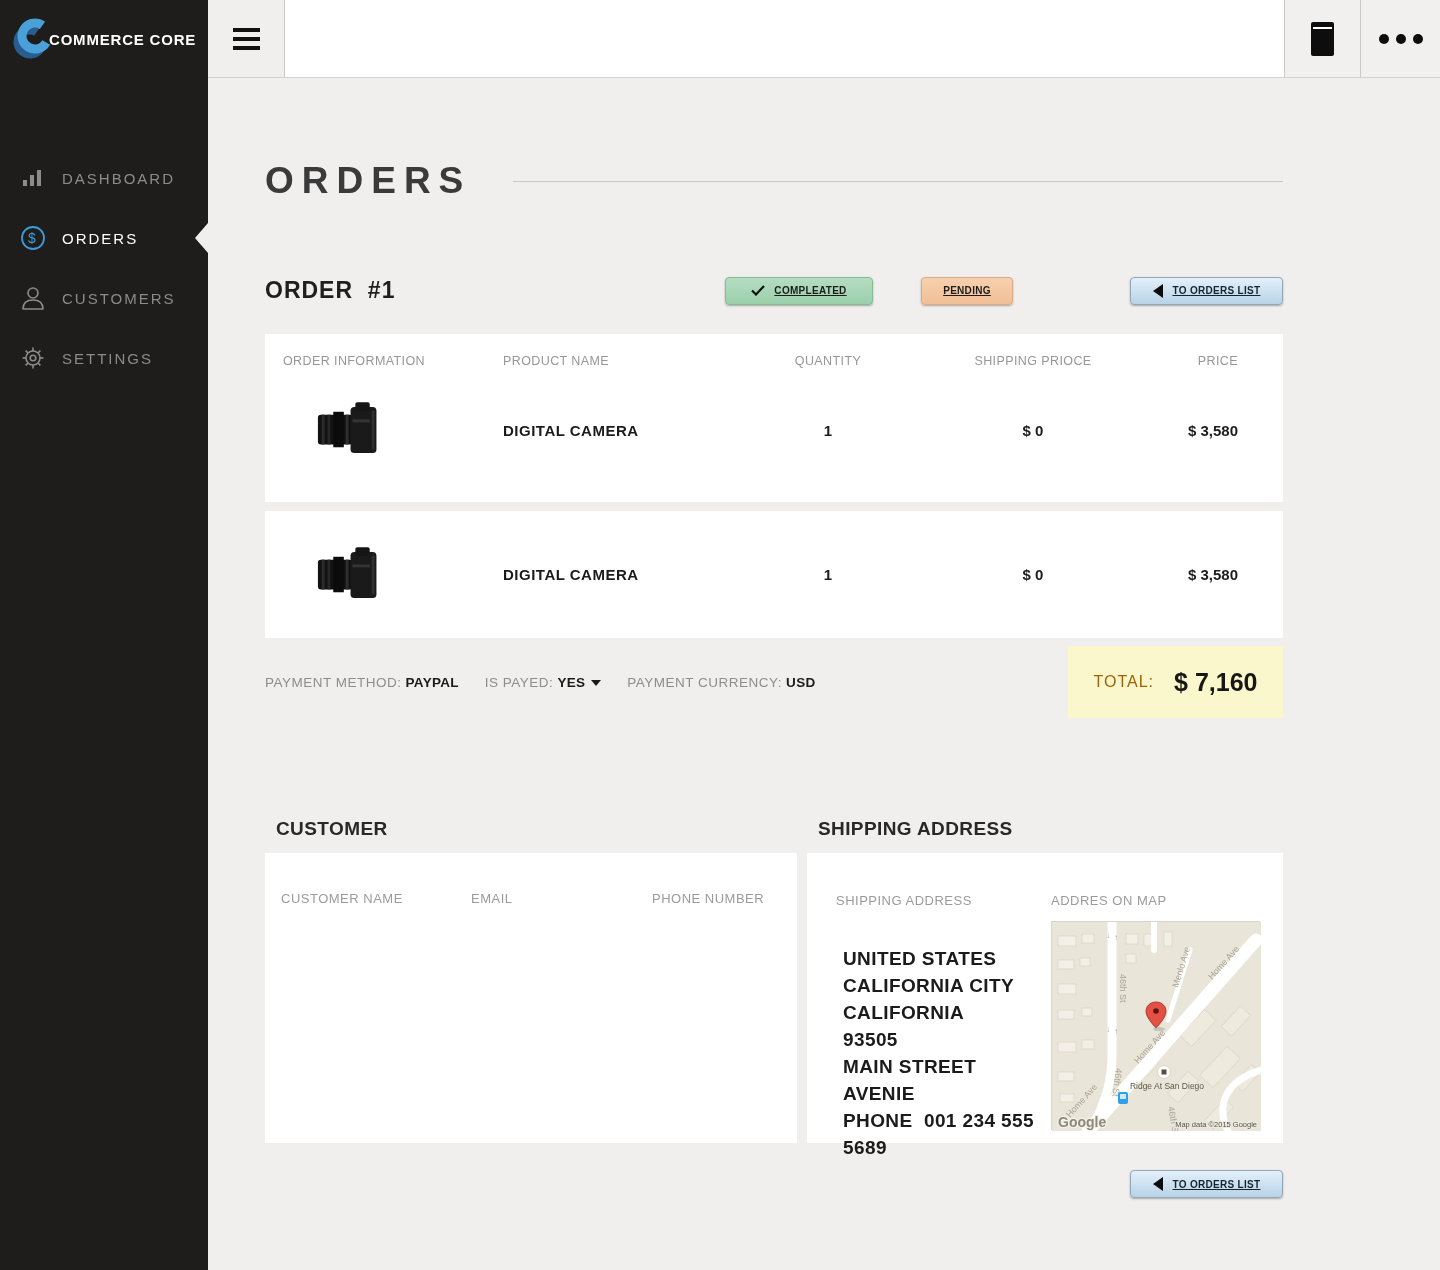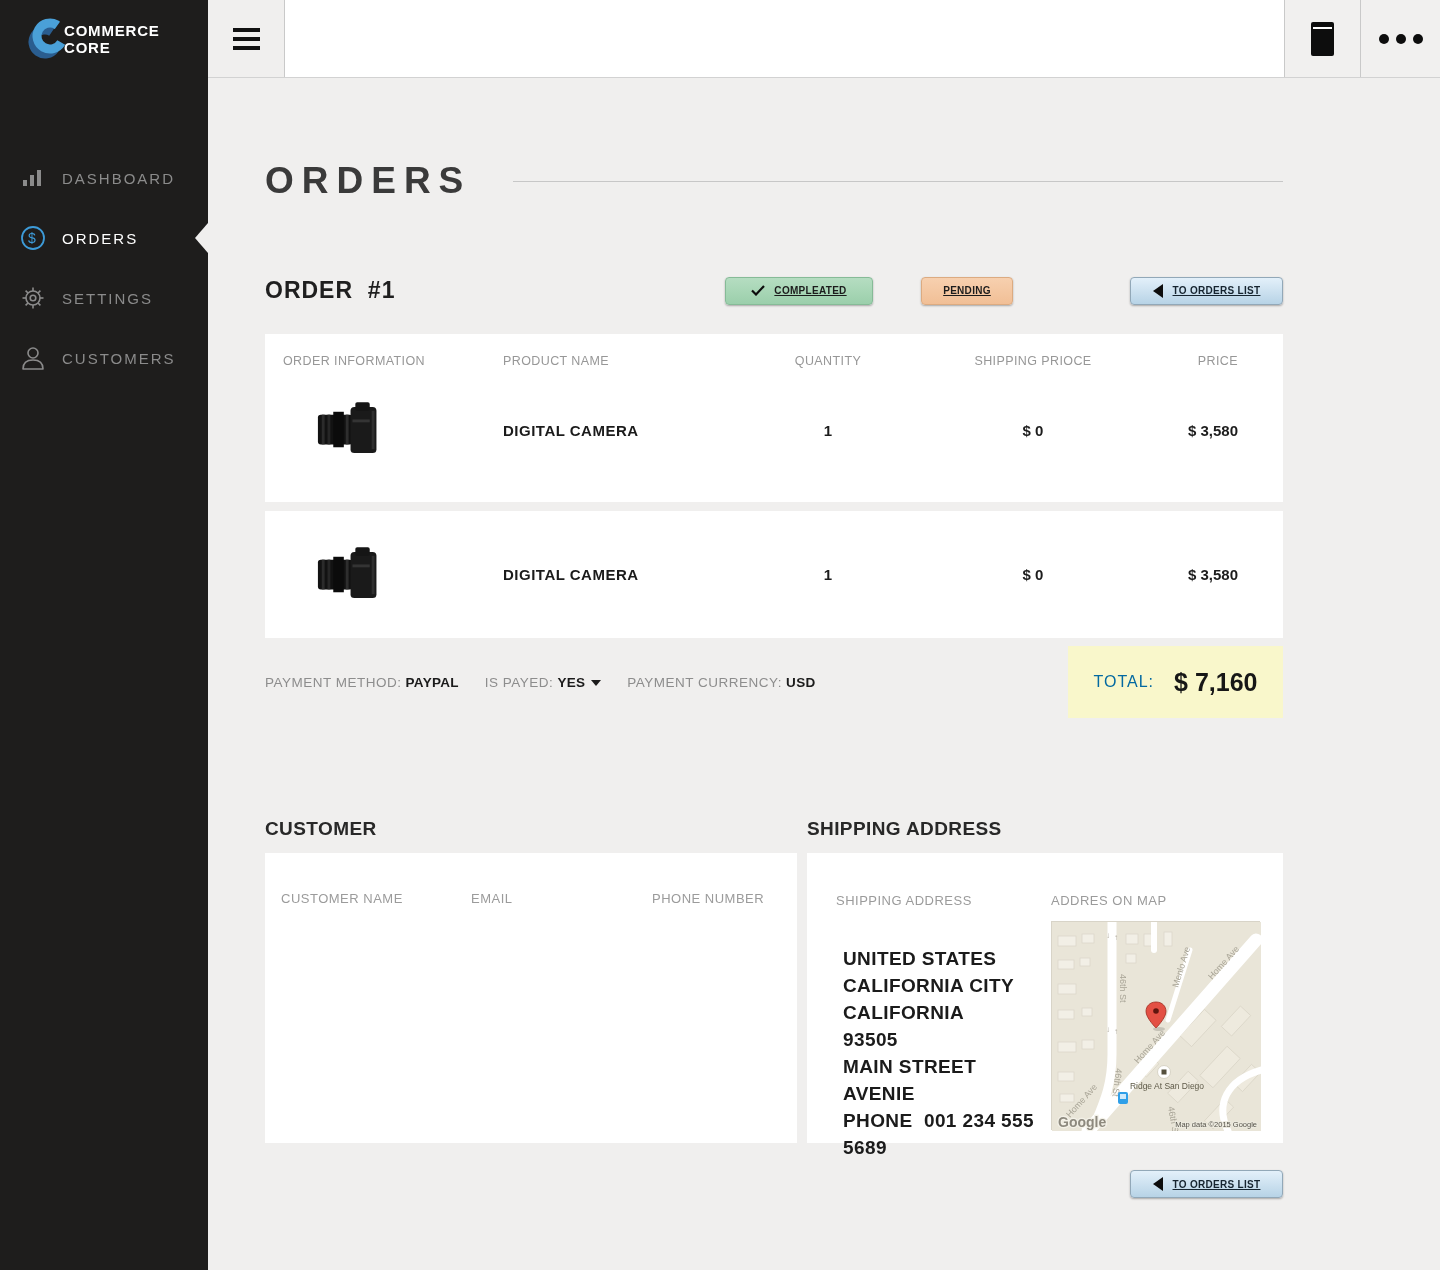--- a/index.html
+++ b/index.html
@@ -3,21 +3,21 @@
 <meta charset="utf-8">
 <style>
   * { margin:0; padding:0; box-sizing:border-box; }
   html,body { width:1440px; height:1270px; }
   body {
     font-family:"Liberation Sans","DejaVu Sans",sans-serif;
     background:#f0efee; position:relative; overflow:hidden; color:#1c1c1c;
   }
   
   .sidebar { position:absolute; left:0; top:0; bottom:0; width:208px; background:#1e1d1c; z-index:5; }
-  .brand { height:78px; display:flex; align-items:center; padding-left:26px; }
+  .brand { height:78px; display:flex; align-items:center; padding-left:11px; }
   .brand-mark { width:44px; height:44px; flex:0 0 44px; margin-right:-6px; }
   .brand-name { color:#fff; font-weight:bold; font-size:15px; letter-spacing:0.8px; }
   .nav { margin-top:70px; }
   .nav-item { position:relative; height:60px; display:flex; align-items:center; padding-left:20px;
     color:#8b8b8b; font-size:15px; letter-spacing:2px; cursor:pointer; }
   .nav-item .nav-icon { width:26px; height:26px; margin-right:16px; display:flex; align-items:center; justify-content:center; }
   .nav-item.active { color:#ffffff; }
   .nav-notch { position:absolute; right:0; top:50%; transform:translateY(-50%);
     width:0; height:0; border-top:15px solid transparent; border-bottom:15px solid transparent;
     border-right:13px solid #f0efee; }
@@ -70,25 +70,25 @@
   
   .summary-row { margin-top:8px; display:flex; align-items:center;gap:44px; }
   .payment-info { display:flex; align-items:center; gap:26px; font-size:13.5px; }
   .pay-label { color:#8d8d8d; letter-spacing:0.5px; }
   .pay-value { color:#1b1b1b; font-weight:bold; margin-left:4px; letter-spacing:0.3px; }
   .pay-dd { cursor:pointer; }
   .caret-down { display:inline-block; width:0; height:0; border-left:5px solid transparent;
     border-right:5px solid transparent; border-top:6px solid #1b1b1b; margin-left:6px; vertical-align:middle; }
   .total-box { margin-left:auto; width:215px; height:72px; background:#f9f7cb;
     display:flex; align-items:center; justify-content:center; gap:20px; }
-  .total-label { font-size:16px; color:#0369a1; letter-spacing:1px; }
+  .total-label { font-size:16px; color:#a16207; letter-spacing:1px; }
   .total-value { font-size:25px; font-weight:bold; color:#171717; }
   
   .sections-row { margin-top:100px; display:flex; gap:10px; }
-  .section-h { font-size:19px; font-weight:bold; color:#282828; letter-spacing:0.4px; margin-bottom:13px; }
+  .section-h { font-size:19px; font-weight:bold; color:#282828; letter-spacing:0.4px; margin-bottom:13px;margin-left:11px; }
   .customer-col { width:532px; }
   .shipping-col { flex:1; }
   .customer-card { height:290px; padding:38px 16px 6px 16px; }
   .cust-grid { display:grid; grid-template-columns:190px 181px 1fr; }
   .card-th { font-size:13px; color:#9b9b9b; letter-spacing:0.5px; }
   .cust-values { margin-top:30px; }
   .cust-name { font-size:16px; font-weight:bold; line-height:20px; max-width:160px; letter-spacing:0.3px; }
   .cust-email,.cust-phone { font-size:15px; font-weight:bold; letter-spacing:0.3px; }
   .shipping-card { height:290px; padding:38px 16px 0 29px; display:grid; grid-template-columns:215px 1fr; }
   .addr-lines { margin-top:36px; }
@@ -123,20 +123,29 @@
     </div>
     <div class="nav-item active">
       <span class="nav-icon">
         <svg width="26" height="26" viewBox="0 0 26 26">
           <circle cx="13" cy="13" r="11" fill="none" stroke="#3d9bd8" stroke-width="1.8"></circle>
           <text x="13" y="18" text-anchor="middle" font-size="14" fill="#3d9bd8" font-family="Liberation Sans,sans-serif">$</text>
         </svg>
       </span>
       <span>ORDERS</span>
       <span class="nav-notch"></span>
+    </div>
+    <div class="nav-item">
+      <span class="nav-icon">
+        <svg width="24" height="26" viewBox="0 0 24 26">
+          <circle cx="12" cy="8" r="5" fill="none" stroke="#8b8b8b" stroke-width="1.6"></circle>
+          <path d="M2 24 C2 17.5 6.5 15 12 15 C17.5 15 22 17.5 22 24 Z" fill="none" stroke="#8b8b8b" stroke-width="1.6" stroke-linejoin="round"></path>
+        </svg>
+      </span>
+      <span>CUSTOMERS</span>
     </div>
     <div class="nav-item">
       <span class="nav-icon">
         <svg width="24" height="24" viewBox="0 0 24 24">
           <g stroke="#8b8b8b" stroke-width="1.6" fill="none">
             <circle cx="12" cy="12" r="7"></circle>
             <circle cx="12" cy="12" r="2.8"></circle>
             <g>
               <line x1="12" y1="1.5" x2="12" y2="5"></line>
               <line x1="12" y1="19" x2="12" y2="22.5"></line>
@@ -144,29 +153,20 @@
               <line x1="19" y1="12" x2="22.5" y2="12"></line>
               <line x1="4.6" y1="4.6" x2="7" y2="7"></line>
               <line x1="17" y1="17" x2="19.4" y2="19.4"></line>
               <line x1="19.4" y1="4.6" x2="17" y2="7"></line>
               <line x1="7" y1="17" x2="4.6" y2="19.4"></line>
             </g>
           </g>
         </svg>
       </span>
       <span>SETTINGS</span>
-    </div>
-    <div class="nav-item">
-      <span class="nav-icon">
-        <svg width="24" height="26" viewBox="0 0 24 26">
-          <circle cx="12" cy="8" r="5" fill="none" stroke="#8b8b8b" stroke-width="1.6"></circle>
-          <path d="M2 24 C2 17.5 6.5 15 12 15 C17.5 15 22 17.5 22 24 Z" fill="none" stroke="#8b8b8b" stroke-width="1.6" stroke-linejoin="round"></path>
-        </svg>
-      </span>
-      <span>CUSTOMERS</span>
     </div>
   </nav>
 </aside>
 
 <header class="topbar">
   <div class="menu-box">
     <span class="bar"></span>
     <span class="bar"></span>
     <span class="bar"></span>
   </div>

